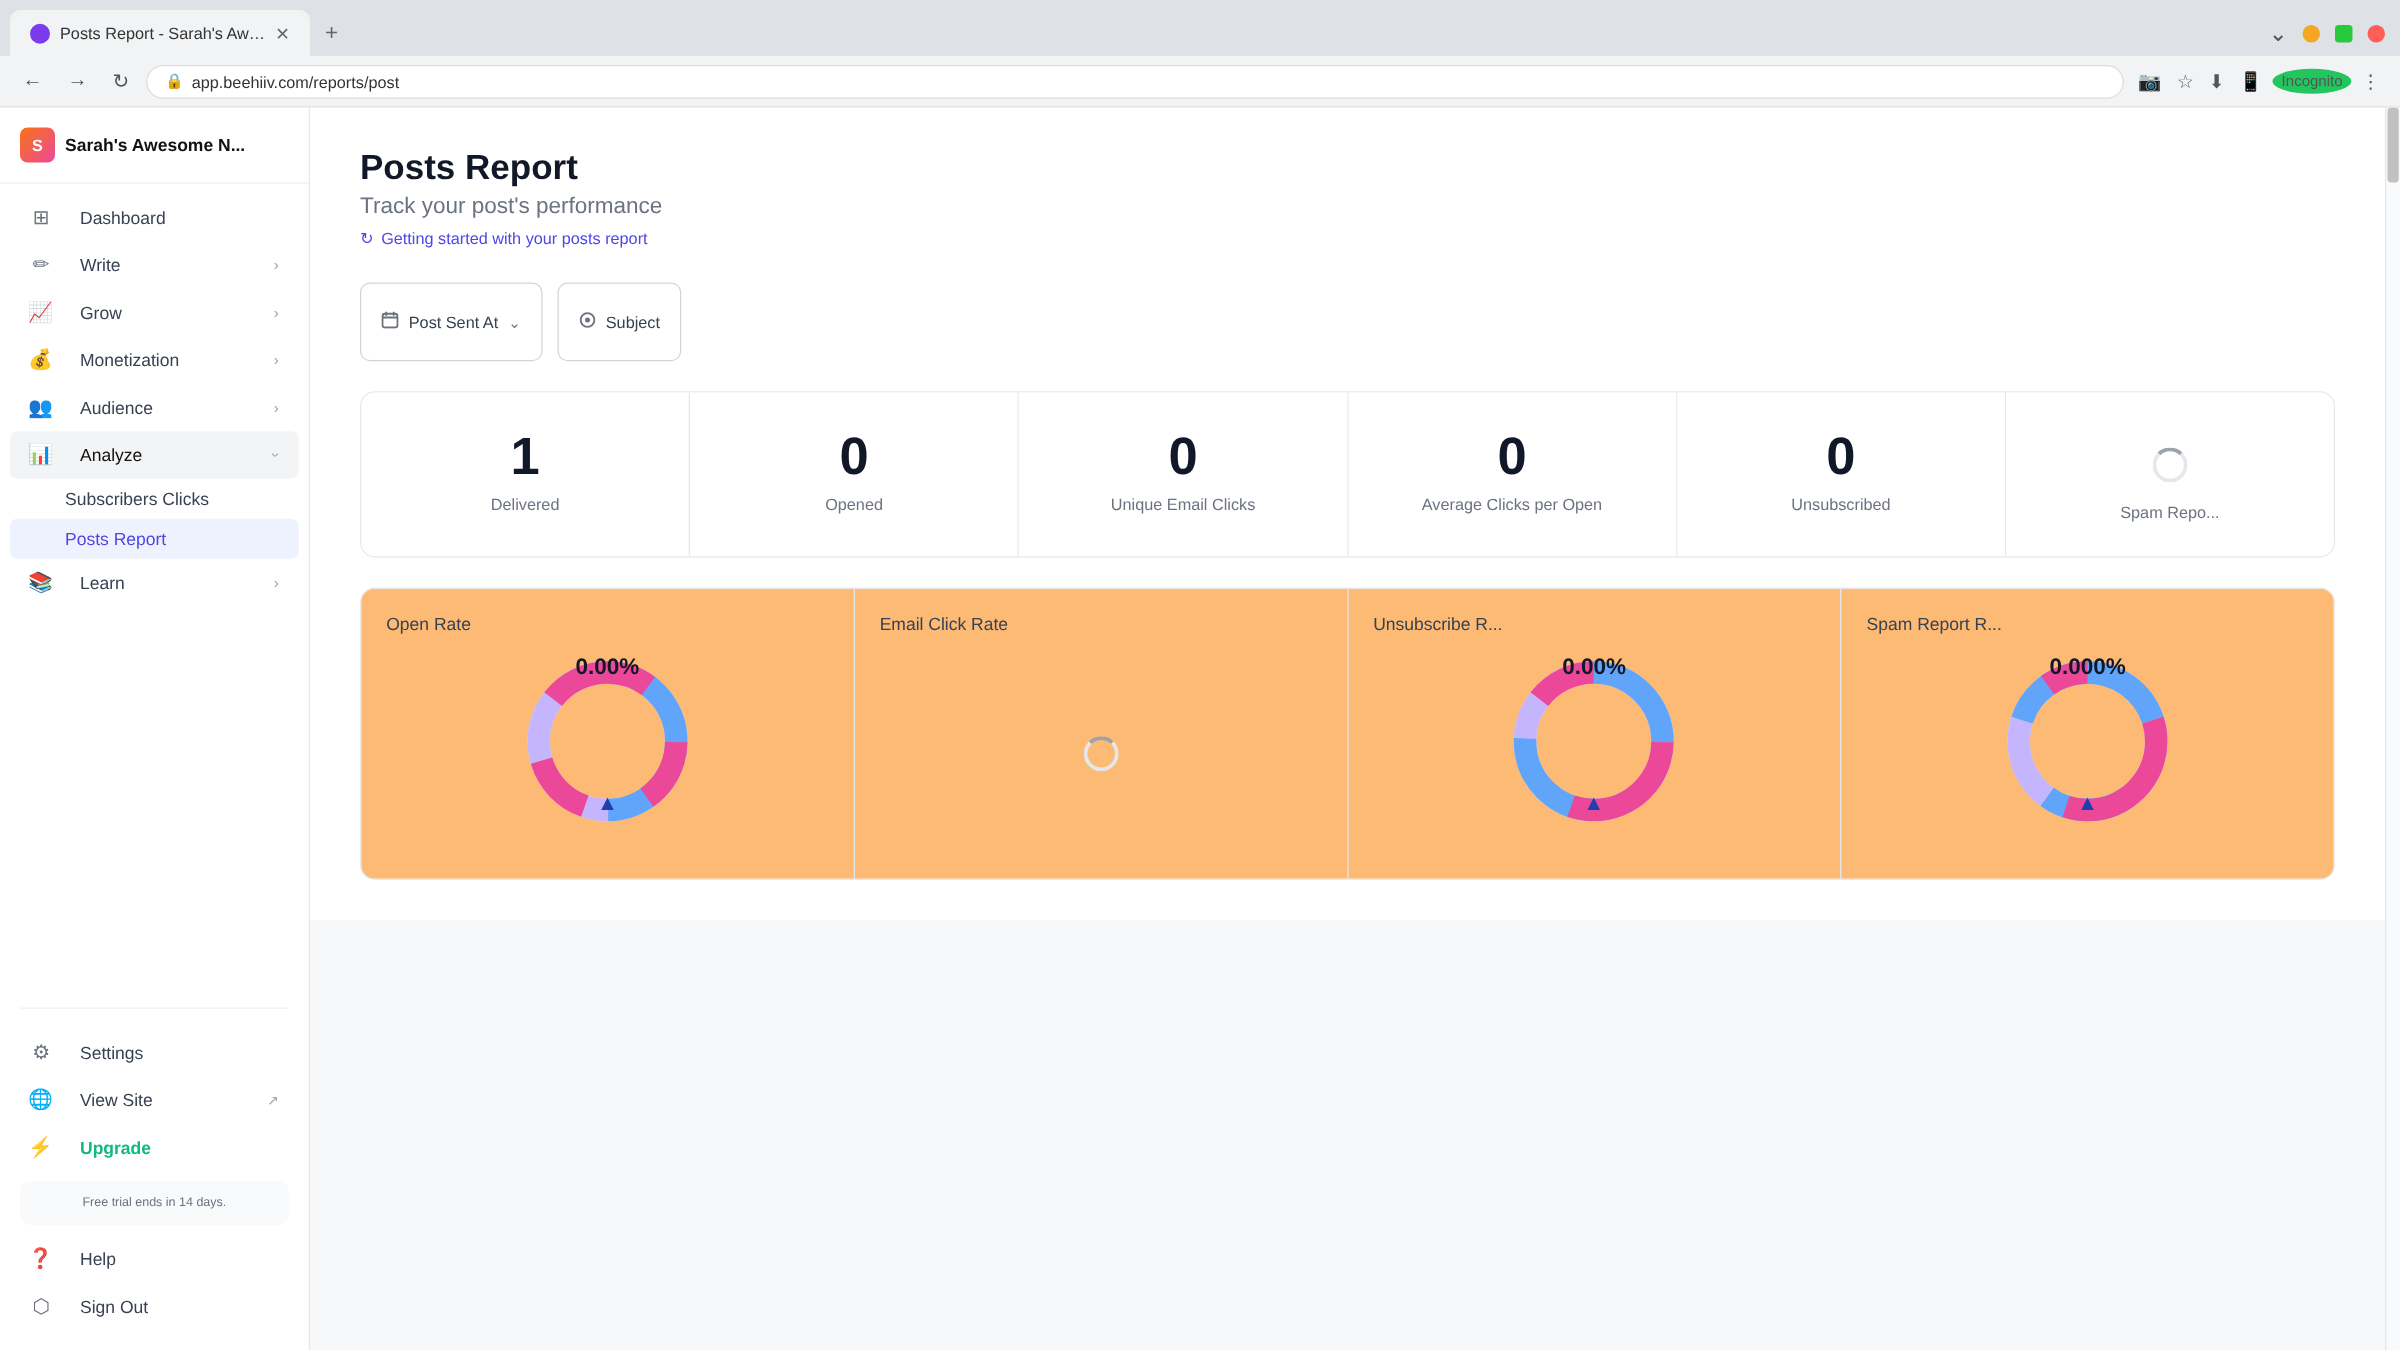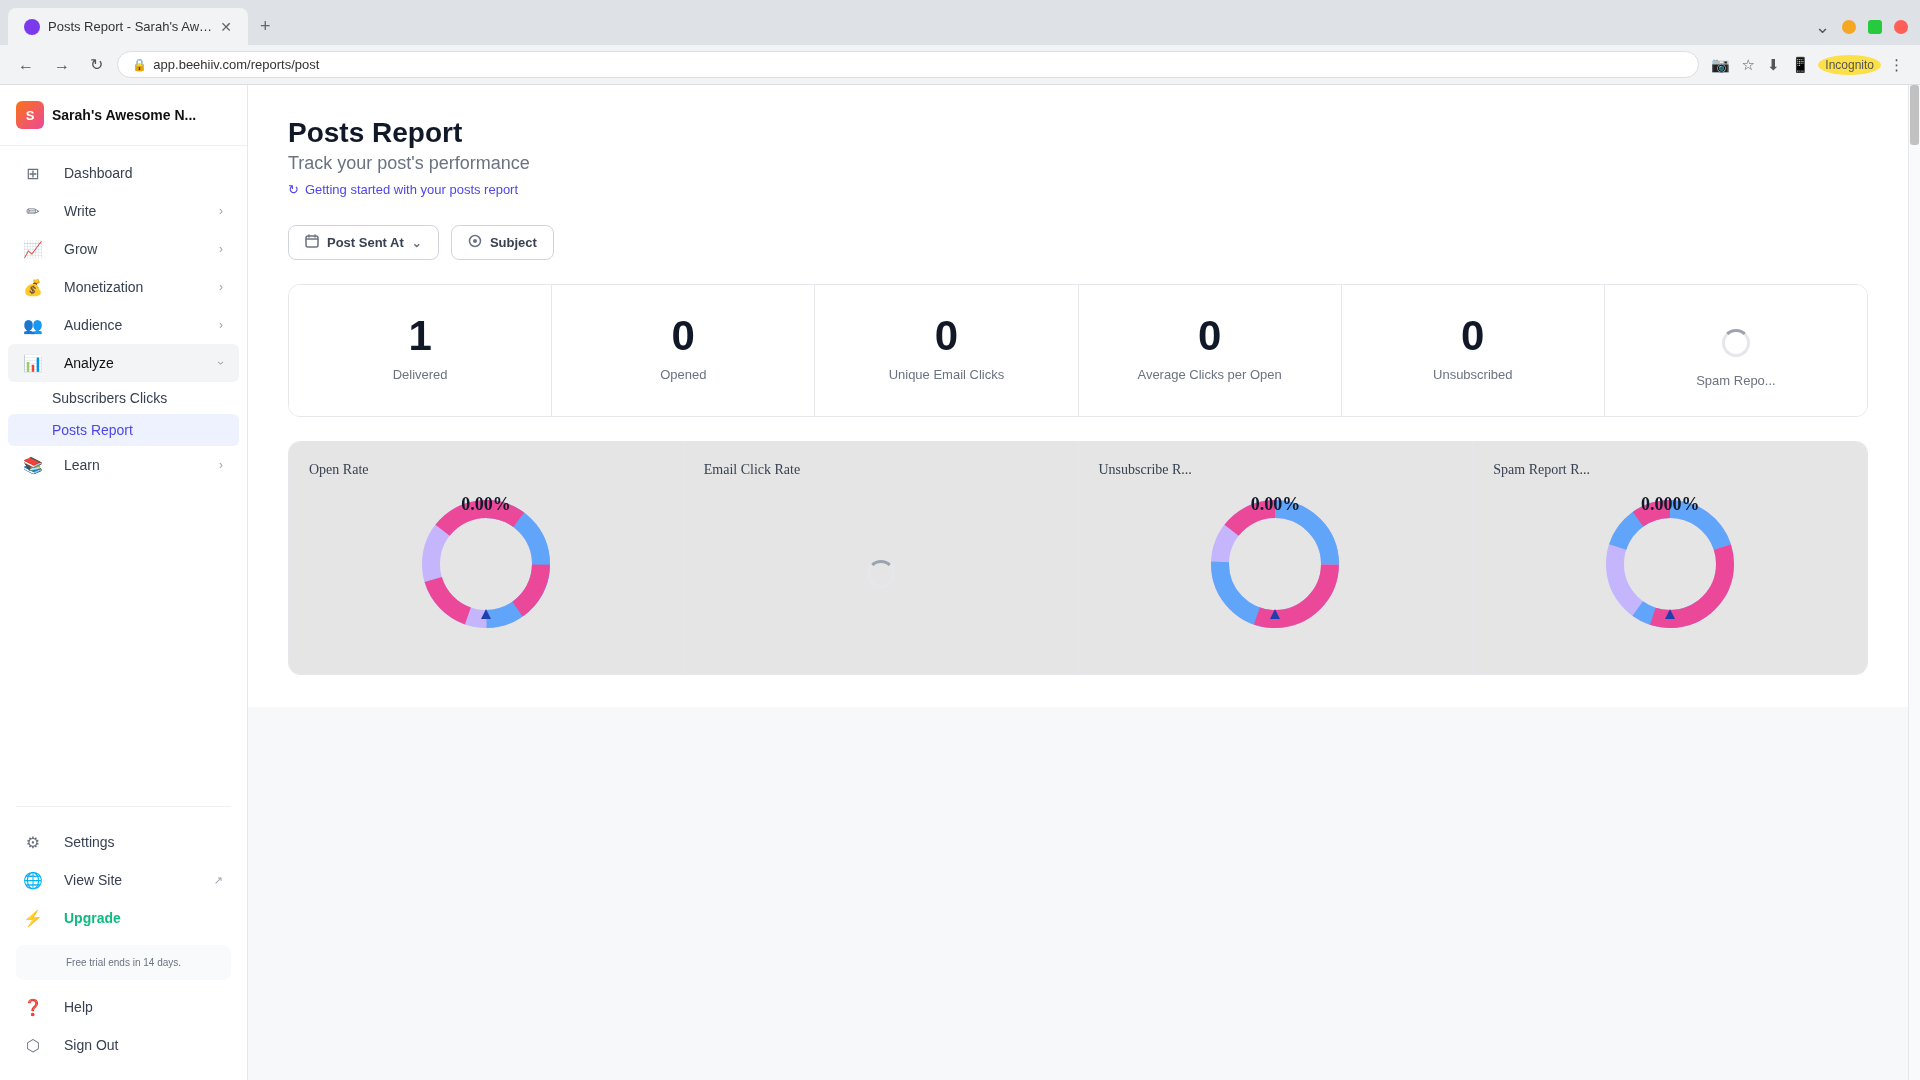--- a/index.html
+++ b/index.html
@@ -44,37 +44,37 @@
 
     
     .main-content { flex: 1; overflow-y: auto; padding: 32px 40px; background: #fff; }
     .page-header { margin-bottom: 28px; }
     .page-title { font-size: 28px; font-weight: 700; color: #111827; margin-bottom: 4px; }
     .page-subtitle { font-size: 18px; color: #6b7280; margin-bottom: 8px; }
     .page-link { display: flex; align-items: center; gap: 6px; color: #4f46e5; font-size: 13px; text-decoration: none; cursor: pointer; }
 
     
     .filters-row { display: flex; gap: 12px; margin-bottom: 24px; }
-    .filter-btn { display: flex; align-items: center; gap: 8px; padding: 8px 16px; border: 1px solid #d1d5db; border-radius: 8px; background: #fff; font-size: 13px; color: #374151; cursor: pointer; font-weight: bold; }
+    .filter-btn { display: flex; align-items: center; gap: 8px; padding: 22px 16px; border: 1px solid #d1d5db; border-radius: 8px; background: #fff; font-size: 13px; color: #374151; cursor: pointer; }
     .filter-icon { color: #6b7280; font-size: 14px; }
     .filter-chevron { color: #6b7280; font-size: 12px; }
 
     
     .stats-row { display: flex; gap: 0; border: 1px solid #e5e7eb; border-radius: 12px; overflow: hidden; margin-bottom: 24px; }
     .stat-card { flex: 1; padding: 28px 20px; text-align: center; border-right: 1px solid #e5e7eb; background: #fff; }
     .stat-card:last-child { border-right: none; }
     .stat-value { font-size: 42px; font-weight: 700; color: #111827; line-height: 1.1; margin-bottom: 8px; }
     .stat-label { font-size: 13px; color: #6b7280; }
     .stat-loading { display: flex; justify-content: center; align-items: center; height: 60px; }
     .spinner { width: 28px; height: 28px; border: 3px solid #e5e7eb; border-top-color: #9ca3af; border-radius: 50%; animation: spin 0.8s linear infinite; }
     @keyframes spin { to { transform: rotate(360deg); } }
 
     
     .charts-row { display: flex; gap: 0; border: 1px solid #e5e7eb; border-radius: 12px; overflow: hidden; }
-    .chart-card { flex: 1; padding: 20px; border-right: 1px solid #e5e7eb; background: #e5e5e5; font-family: Liberation Serif, serif; }
+    .chart-card { flex: 1; padding: 20px; border-right: 1px solid #e5e7eb; background: #fdba74; }
     .chart-card:last-child { border-right: none; }
     .chart-title { font-size: 14px; color: #374151; margin-bottom: 16px; font-weight: 500; }
     .chart-container { display: flex; justify-content: center; height: 160px; position: relative; }
     .donut-center { position: absolute; font-size: 18px; font-weight: 700; color: #111827; }
     .chart-loading { display: flex; justify-content: center; align-items: center; height: 160px; }
 
     
     ::-webkit-scrollbar { width: 6px; }
     ::-webkit-scrollbar-track { background: #f1f1f1; }
     ::-webkit-scrollbar-thumb { background: #c1c1c1; border-radius: 3px; }
@@ -109,21 +109,21 @@
     <button class="nav-btn">↻</button>
     <div class="address-bar">
       <span class="lock-icon">🔒</span>
       <span class="url-text">app.beehiiv.com/reports/post</span>
     </div>
     <div class="toolbar-actions">
       <button class="toolbar-icon-btn">📷</button>
       <button class="toolbar-icon-btn">☆</button>
       <button class="toolbar-icon-btn">⬇</button>
       <button class="toolbar-icon-btn">📱</button>
-      <button class="toolbar-icon-btn" style="background:#fde047; border-radius:50%; padding:3px 7px; font-size:12px;">Incognito</button>
+      <button class="toolbar-icon-btn" style="background:#22c55e; border-radius:50%; padding:3px 7px; font-size:12px;">Incognito</button>
       <button class="toolbar-icon-btn">⋮</button>
     </div>
   </div>
 </div>
 
 <div class="app-body">
 
   <div class="sidebar">
     <div class="sidebar-header">
       <div class="sidebar-brand">

